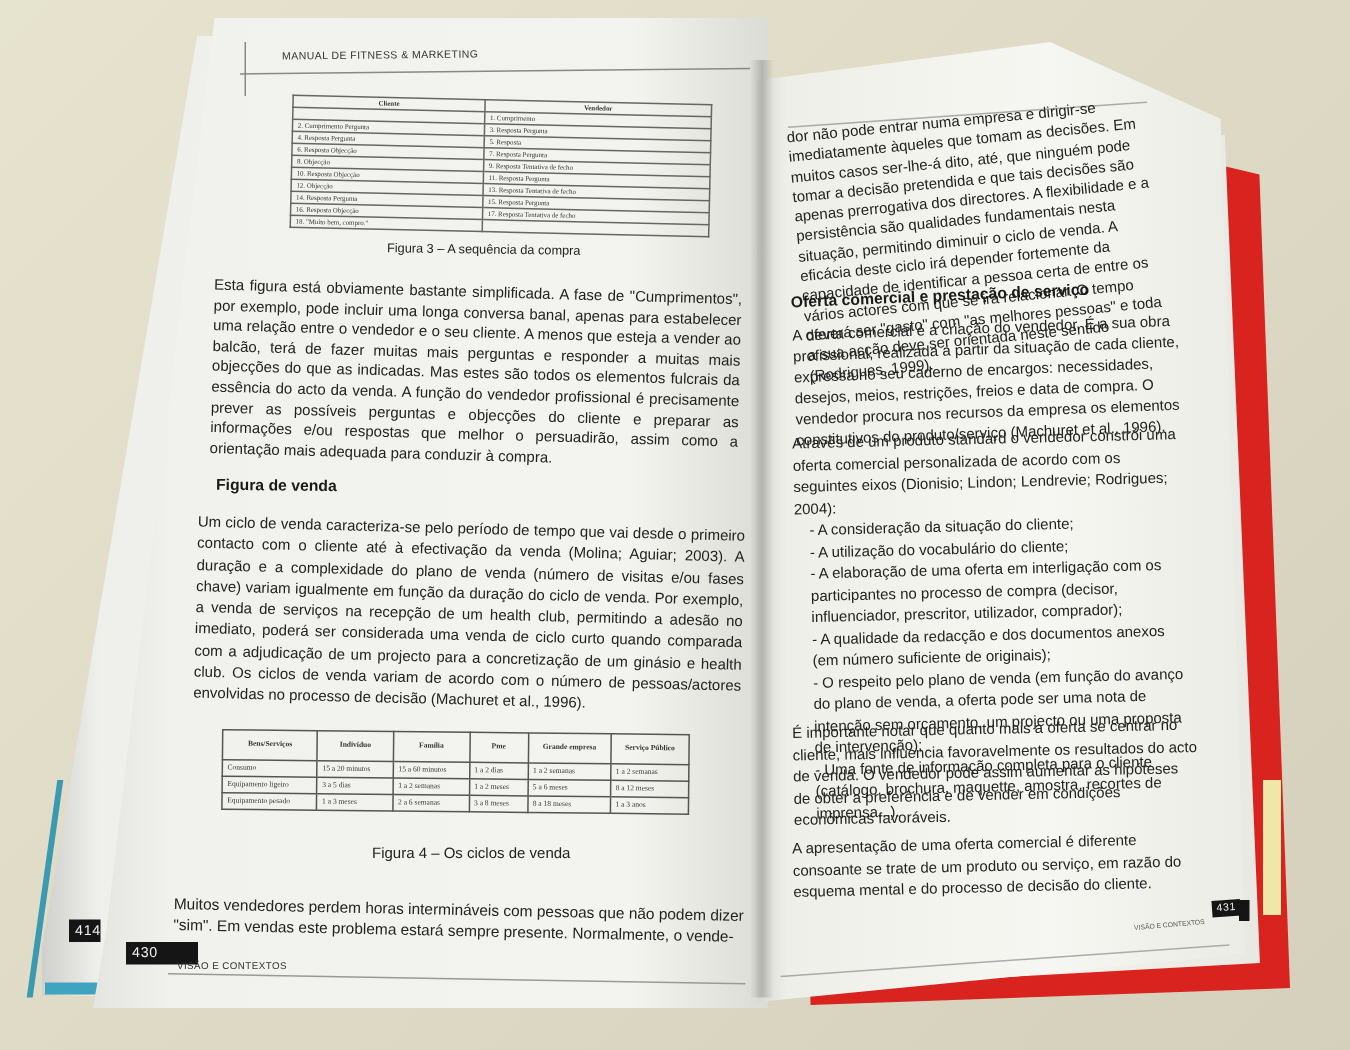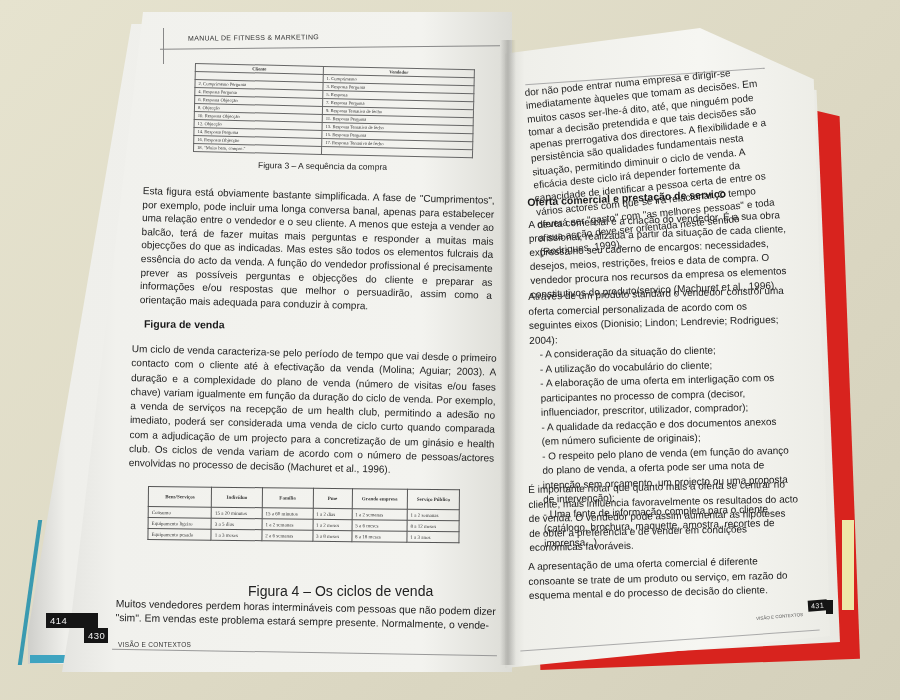--- a/index.html
+++ b/index.html
@@ -108,30 +108,30 @@
 
   table.fig4 {
     position: absolute; left: 148px; top: 486px; width: 312px;
     border-collapse: collapse; font-family: "Liberation Serif", serif; font-size: 5px; color: #333;
     transform: rotate(0.6deg); transform-origin: left top;
   }
   table.fig4 th, table.fig4 td { border: 0.8px solid #555; padding: 1px 3px; text-align: left; }
   table.fig4 th { font-weight: bold; text-align: center; height: 20px; }
   table.fig4 td { height: 11px; }
   .fig4-caption {
-    position: absolute; left: 248px; top: 583px; font-size: 14px; color: #222;
+    position: absolute; left: 248px; top: 564px; font-size: 10px; color: #222;
   }
 
   .para3 { left: 116px; top: 597px; width: 382px; transform: rotate(1.2deg); transform-origin: left top; line-height: 14px; font-size: 10.3px; }
 
   .page-num {
     position: absolute; background: #151515; color: #f0f0f0; font-size: 9.5px; padding: 2px 4px; letter-spacing: 0.5px;
   }
-  .pn-414 { left: 46px; top: 613px; width: 52px; text-align: left; }
-  .pn-430 { left: 84px; top: 628px; width: 24px; text-align: left; }
+  .pn-414 { left: 46px; top: 613px; width: 21px; text-align: right; }
+  .pn-430 { left: 84px; top: 628px; width: 48px; text-align: left; }
   .pn-431 { left: 808px; top: 600px; font-size: 7px; padding: 2px 3px; transform: rotate(-4deg); }
   .pn-431b { left: 826px; top: 600px; font-size: 7px; padding: 2px 2px; width: 7px; height: 14px; }
 
   .footer-left {
     position: absolute; left: 118px; top: 641px; font-size: 6.5px; text-transform: uppercase; letter-spacing: 0.3px; color: #333;
   }
   .foot-rule-left {
     position: absolute; left: 112px; top: 652px; width: 385px; height: 1px; background: #999; transform: rotate(1deg);
   }
 

